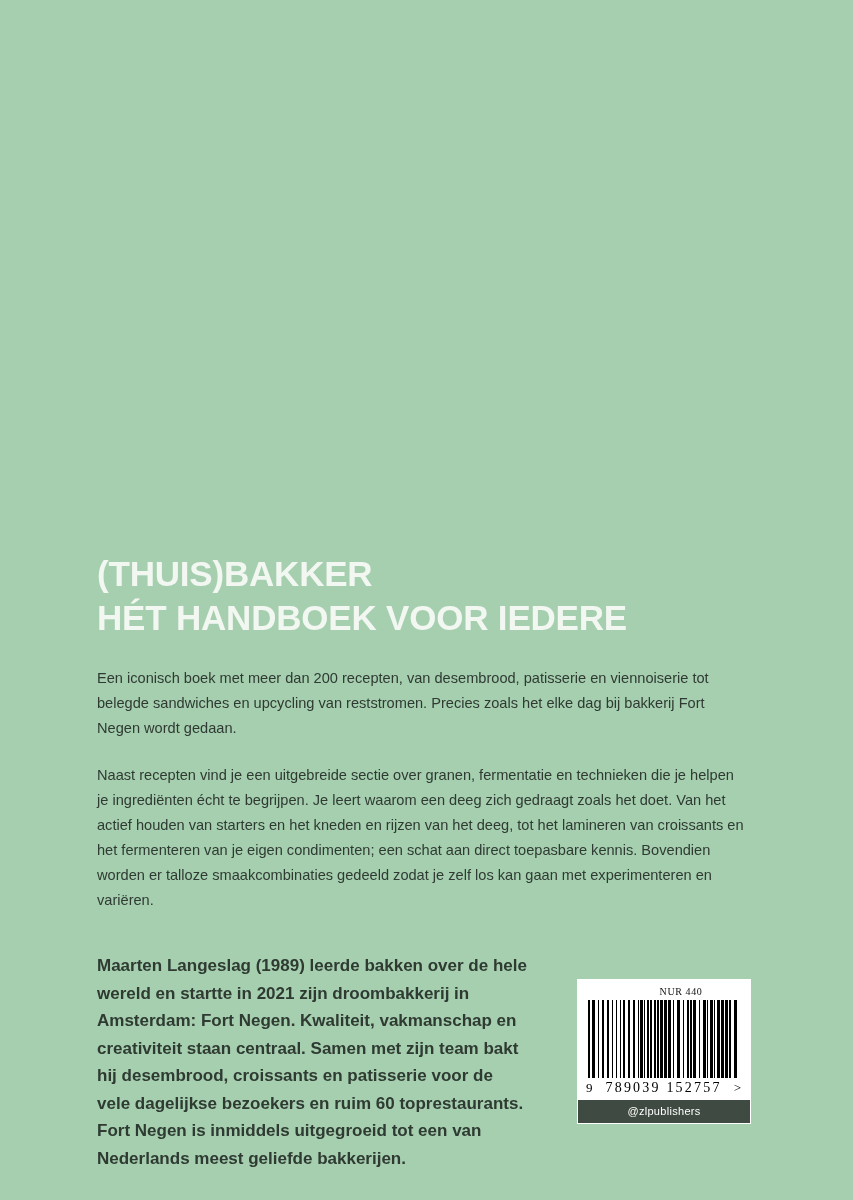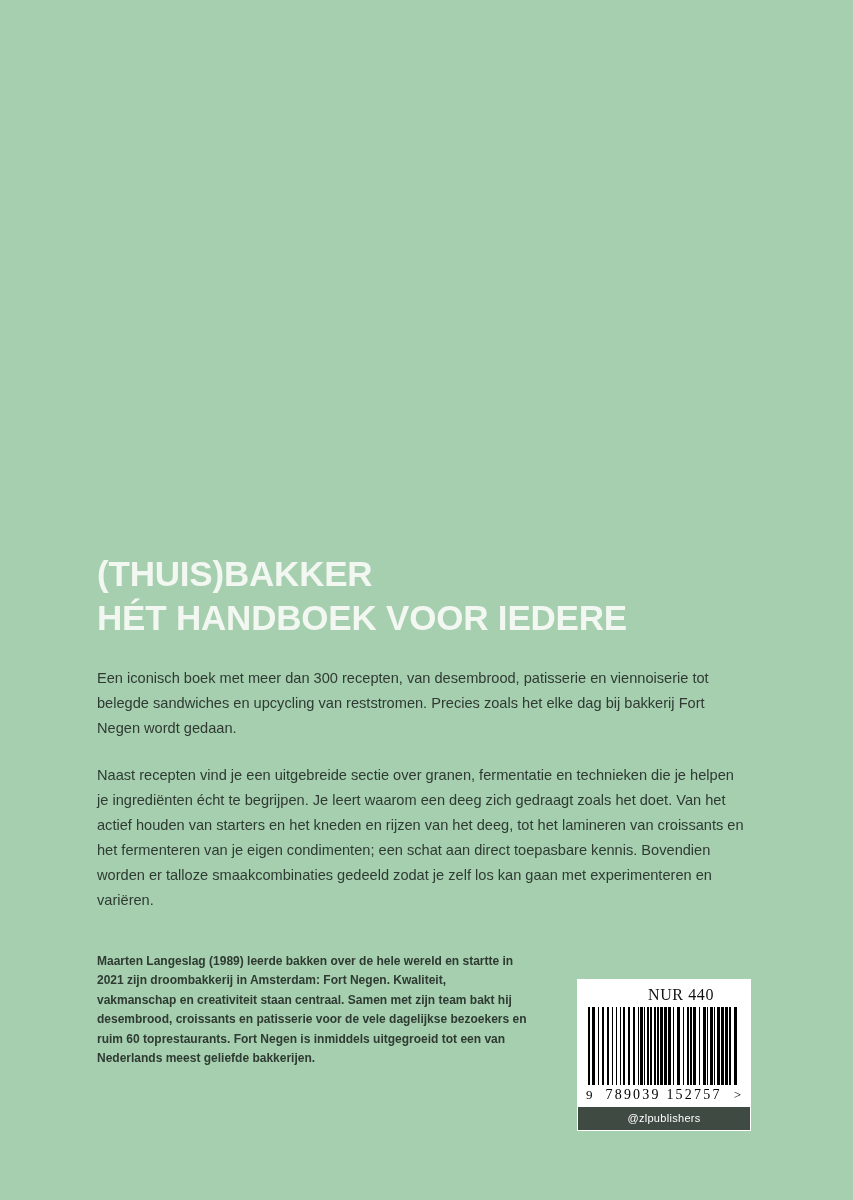--- a/index.html
+++ b/index.html
@@ -42,39 +42,39 @@
     line-height: 1.72;
     color: #2f3a33;
     margin: 0 0 22px 0;
     max-width: 648px;
   }
   .bio {
     position: absolute;
     left: 97px;
     top: 952px;
     width: 430px;
-    font-size: 12px;
+    font-size: 17px;
     line-height: 1.62;
     font-weight: bold;
     color: #2e3a32;
   }
   .barcode-wrap {
     position: absolute;
     left: 577px;
     top: 979px;
     width: 174px;
     background: #ffffff;
     padding: 0;
     box-sizing: border-box;
     border: 1px solid #ffffff;
   }
   .nur {
     text-align: center;
     font-family: "Liberation Serif", serif;
-    font-size: 16px;
+    font-size: 10px;
     letter-spacing: 0.6px;
     color: #111;
     padding: 6px 2px 3px 0;
     margin-left: 36px;
   }
   .bars {
     height: 78px;
     margin: 0 10px;
     display: flex;
     align-items: stretch;
@@ -110,21 +110,21 @@
 </head>
 <body>
 
 <div class="back-cover">
 
   <div class="content">
     <h1 class="headline">
       <span class="line">(THUIS)BAKKER</span>
       <span class="line">HÉT HANDBOEK VOOR IEDERE</span>
     </h1>
-    <p class="body-block">Een iconisch boek met meer dan 300 recepten, van desembrood, patisserie en viennoiserie tot belegde sandwiches en upcycling van reststromen. Precies zoals het elke dag bij bakkerij Fort Negen wordt gedaan.</p>
+    <p class="body-block">Een iconisch boek met meer dan 200 recepten, van desembrood, patisserie en viennoiserie tot belegde sandwiches en upcycling van reststromen. Precies zoals het elke dag bij bakkerij Fort Negen wordt gedaan.</p>
     <p class="body-block">Naast recepten vind je een uitgebreide sectie over granen, fermentatie en technieken die je helpen je ingrediënten écht te begrijpen. Je leert waarom een deeg zich gedraagt zoals het doet. Van het actief houden van starters en het kneden en rijzen van het deeg, tot het lamineren van croissants en het fermenteren van je eigen condimenten; een schat aan direct toepasbare kennis. Bovendien worden er talloze smaakcombinaties gedeeld zodat je zelf los kan gaan met experimenteren en variëren.</p>
   </div>
 
   <div class="bio">Maarten Langeslag (1989) leerde bakken over de hele wereld en startte in 2021 zijn droombakkerij in Amsterdam: Fort Negen. Kwaliteit, vakmanschap en creativiteit staan centraal. Samen met zijn team bakt hij desembrood, croissants en patisserie voor de vele dagelijkse bezoekers en ruim 60 toprestaurants. Fort Negen is inmiddels uitgegroeid tot een van Nederlands meest geliefde bakkerijen.</div>
 
   <div class="barcode-wrap">
     <div class="nur">NUR 440</div>
     <div class="bars">
         <i style="width: 2px; margin-right: 2px;"></i>
         <i style="width: 3px; margin-right: 3px;"></i>

